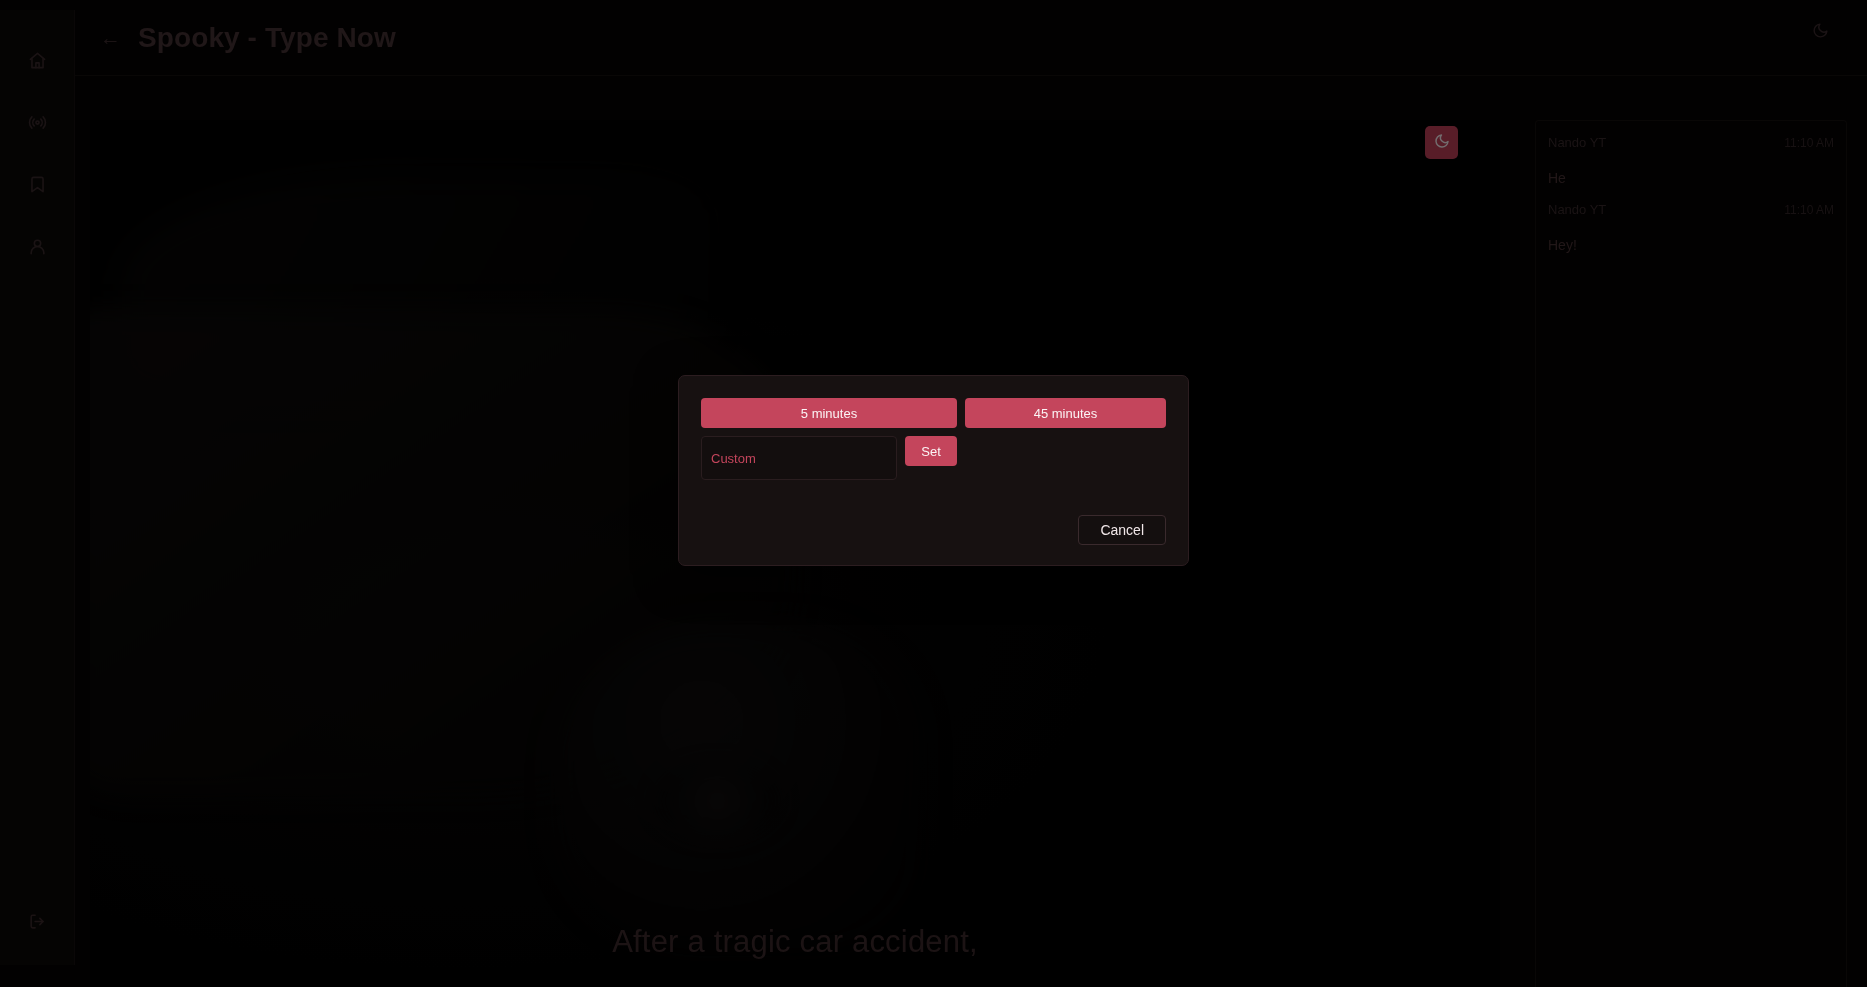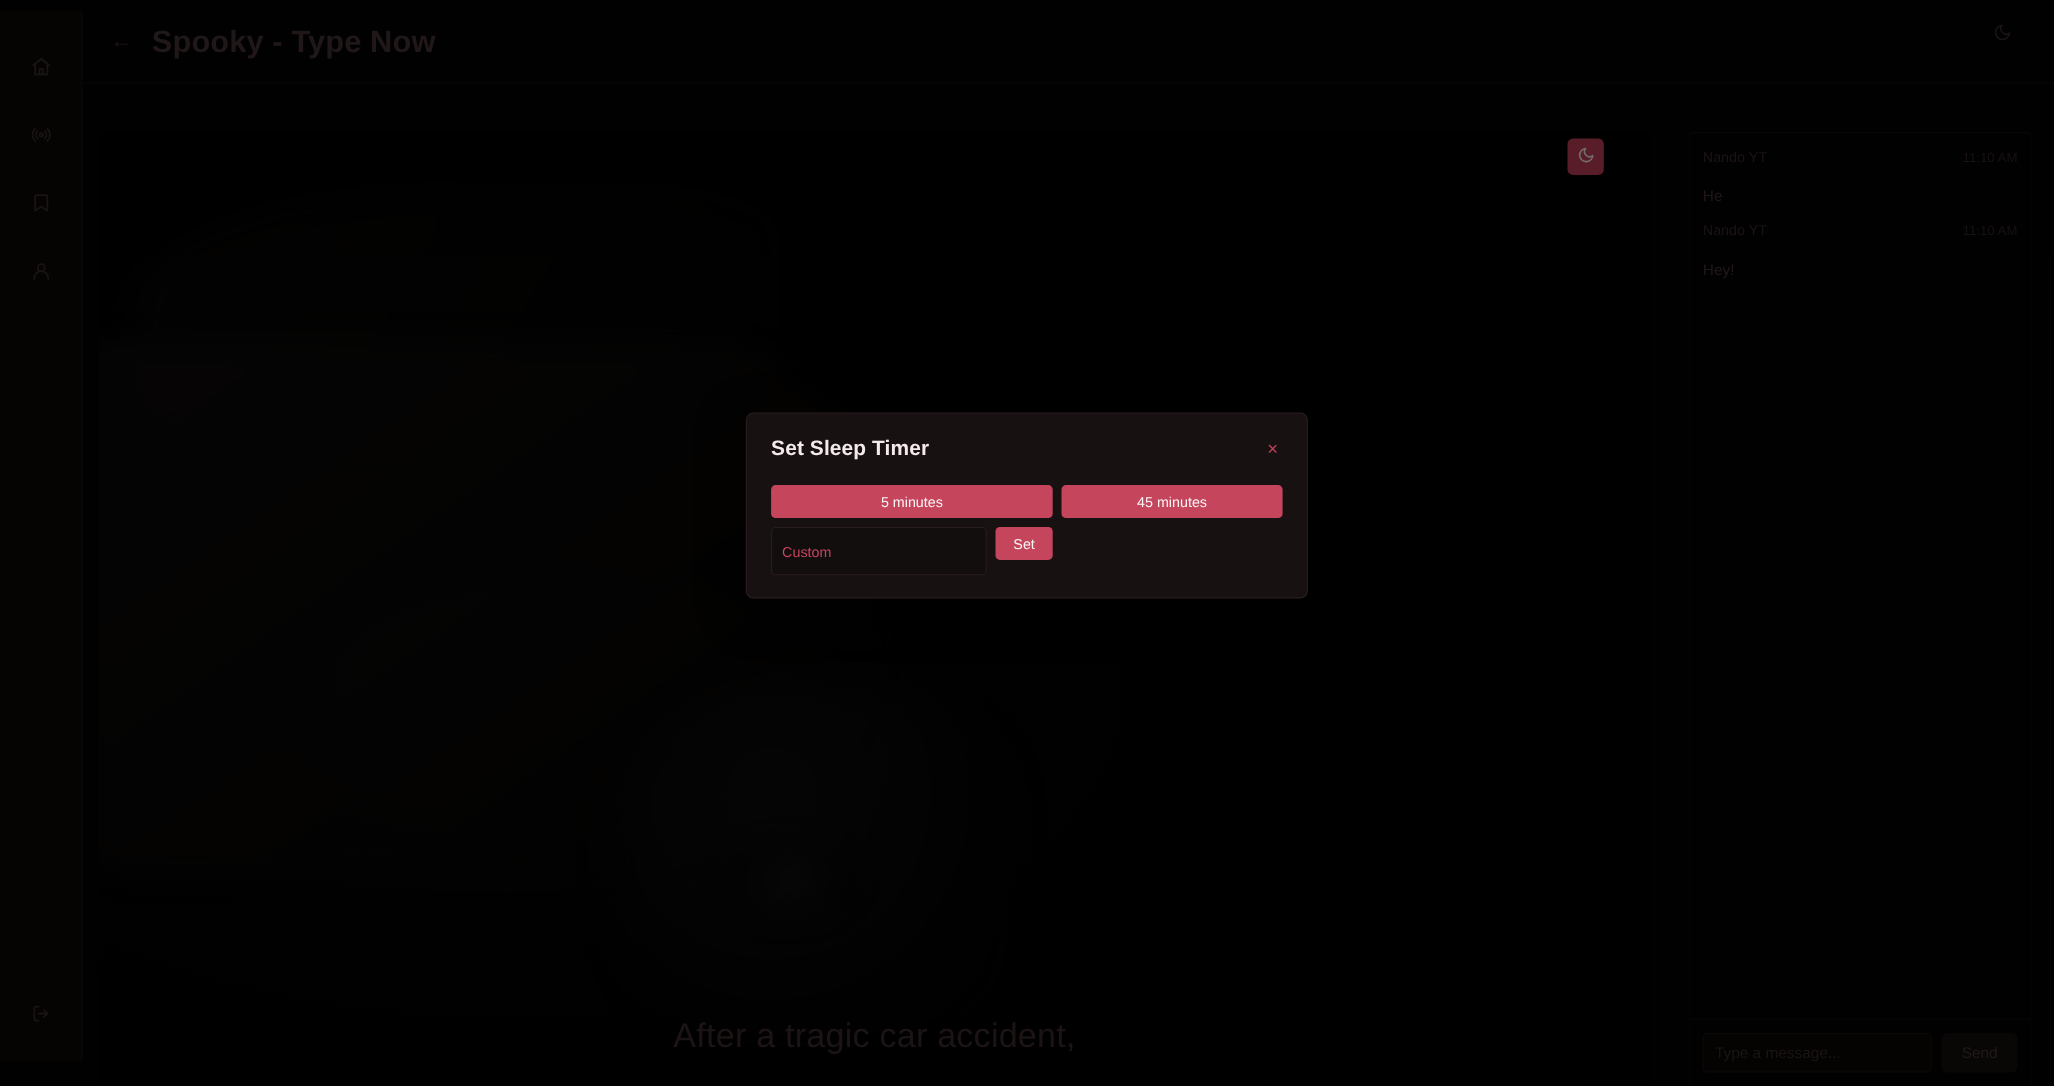--- a/index.html
+++ b/index.html
@@ -463,41 +463,36 @@
               <div class="msg-body">He</div>
             </div>
             <div class="msg">
               <div class="msg-head">
                 <span class="msg-author">Nando YT</span>
                 <span class="msg-time">11:10 AM</span>
               </div>
               <div class="msg-body">Hey!</div>
             </div>
           </div>
-          <div class="chat-input-row">
-            <input class="chat-input" type="text" placeholder="Type a message..." style="">
-            <button class="send-btn">Send</button>
-          </div>
         </div>
       </aside>
 
     </div>
   </div>
 
   <div class="overlay"></div>
   <div class="modal">
-    <div class="modal-head">
-      <h2 class="modal-title">Set Sleep Timer</h2>
-      <button class="modal-close">×</button>
-    </div>
 
     <div class="preset-grid">
       <button class="preset-btn">5 minutes</button>
       <button class="preset-btn">45 minutes</button>
       <div class="custom-row">
         <input class="custom-input" type="number" placeholder="Custom" style="">
         <button class="set-btn">Set</button>
       </div>
     </div>
 
+    <div class="modal-foot">
+      <button class="cancel-btn">Cancel</button>
+    </div>
   </div>
 
 </div>
 
 </body></html>

